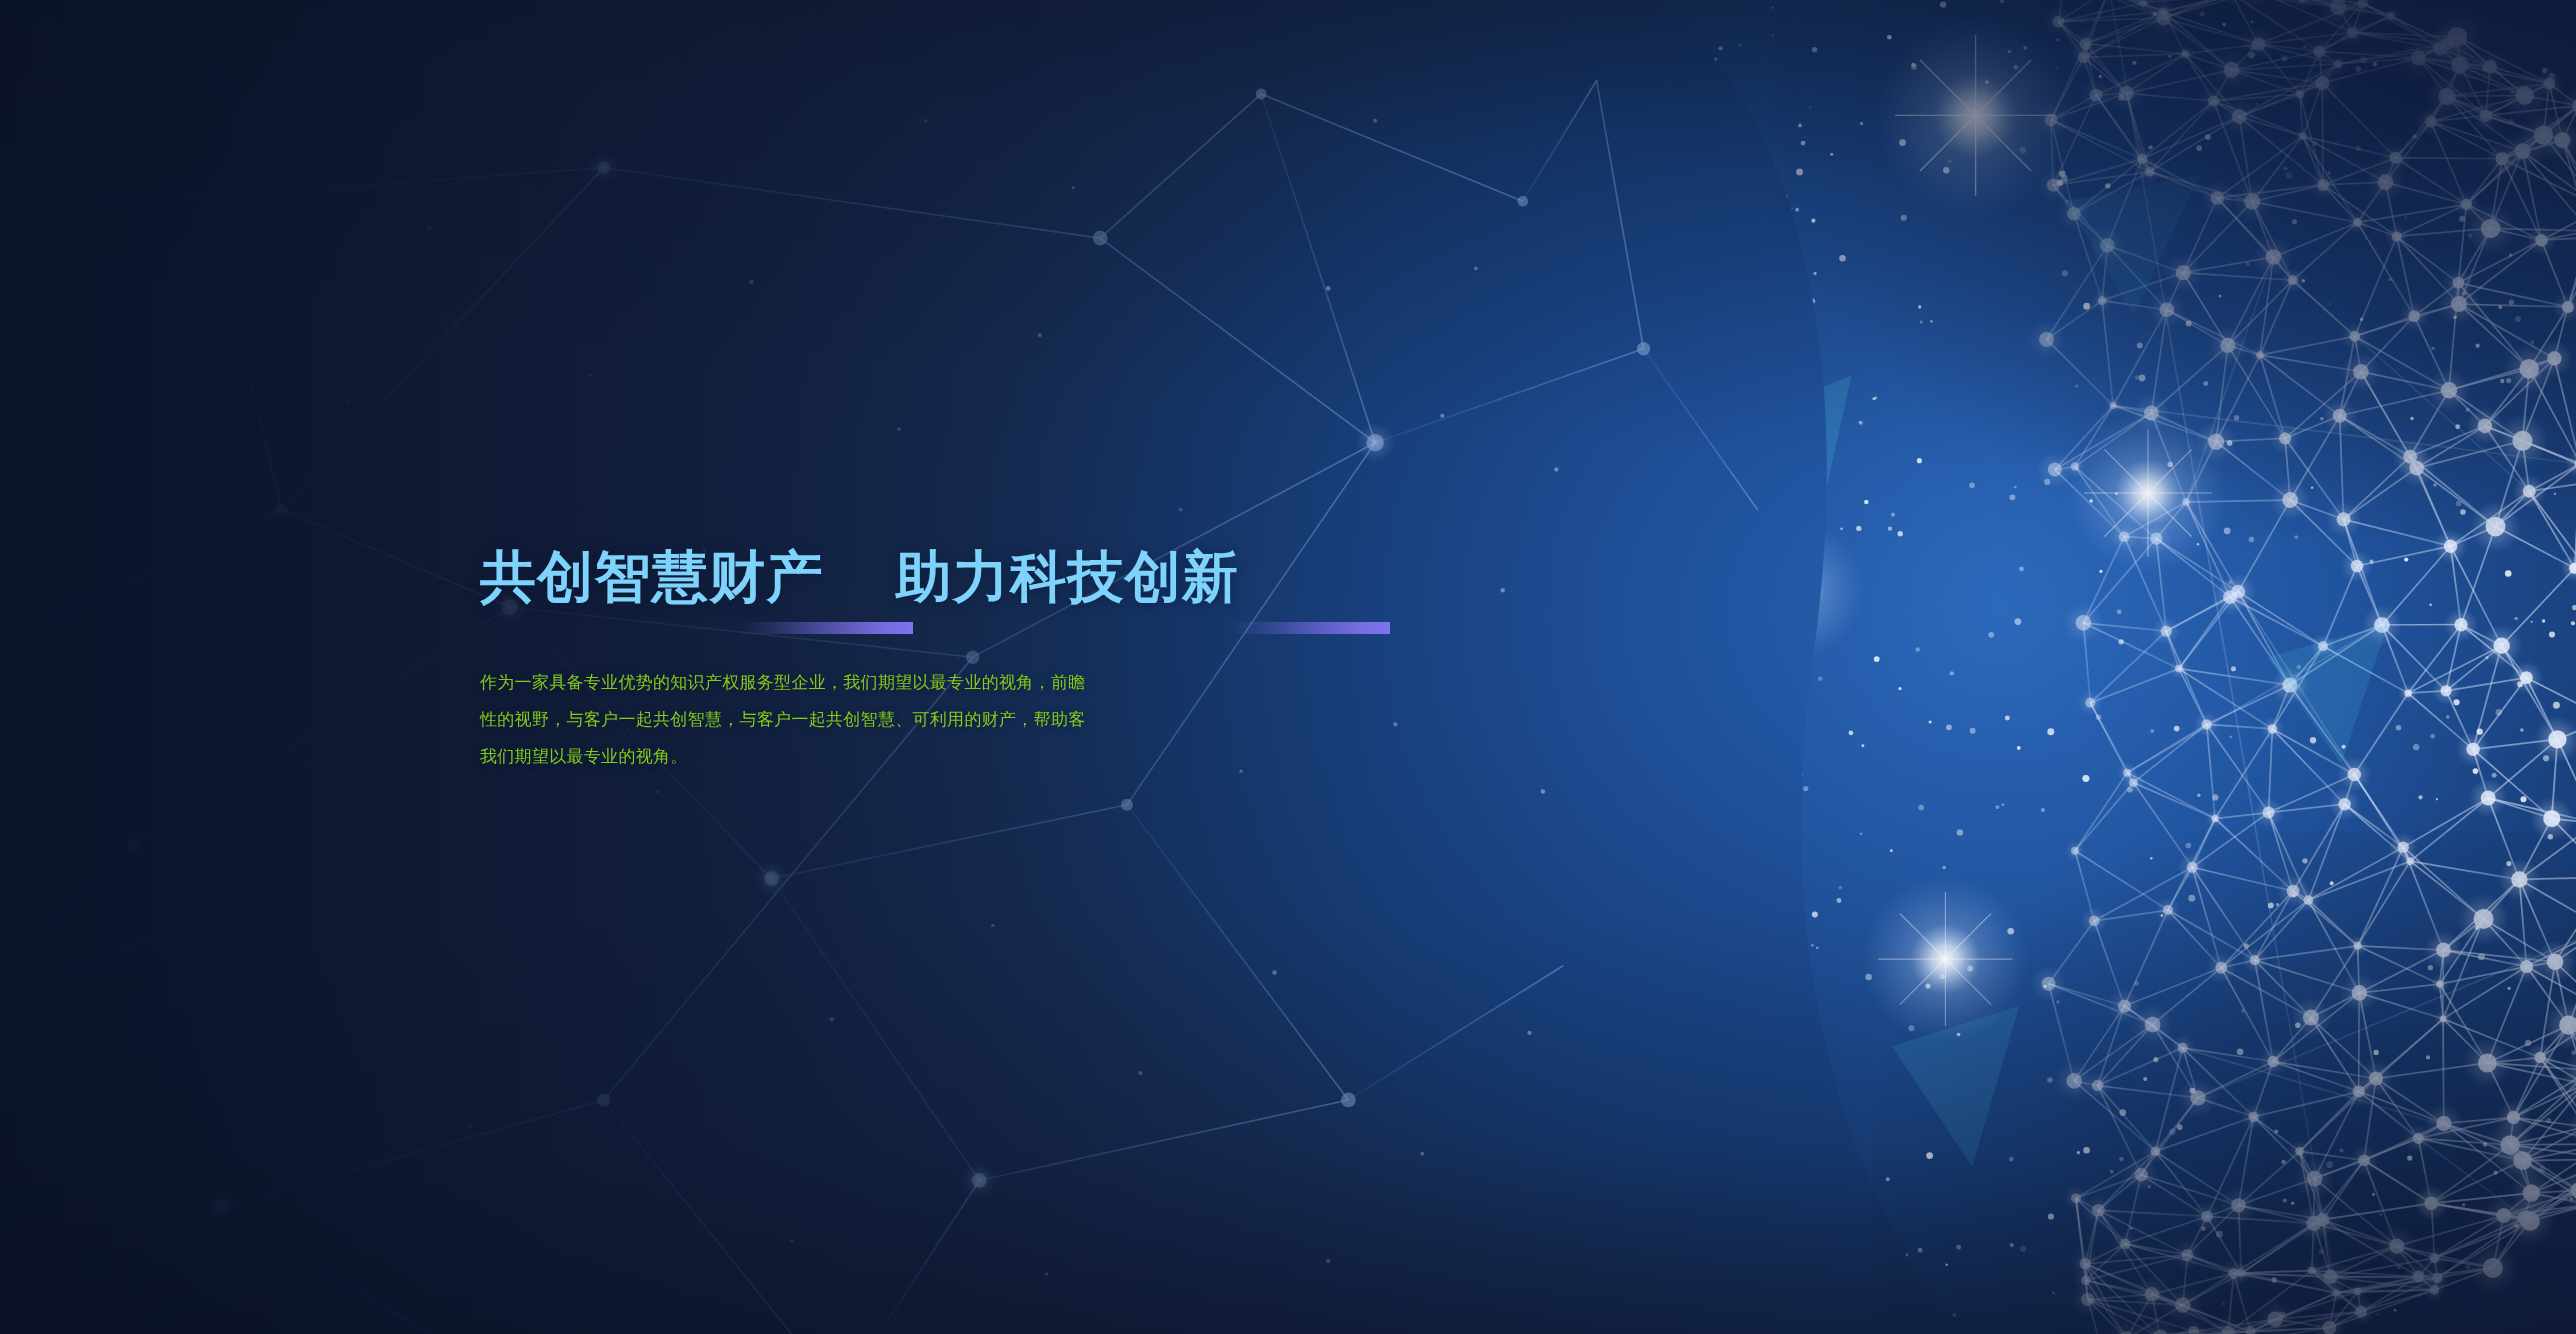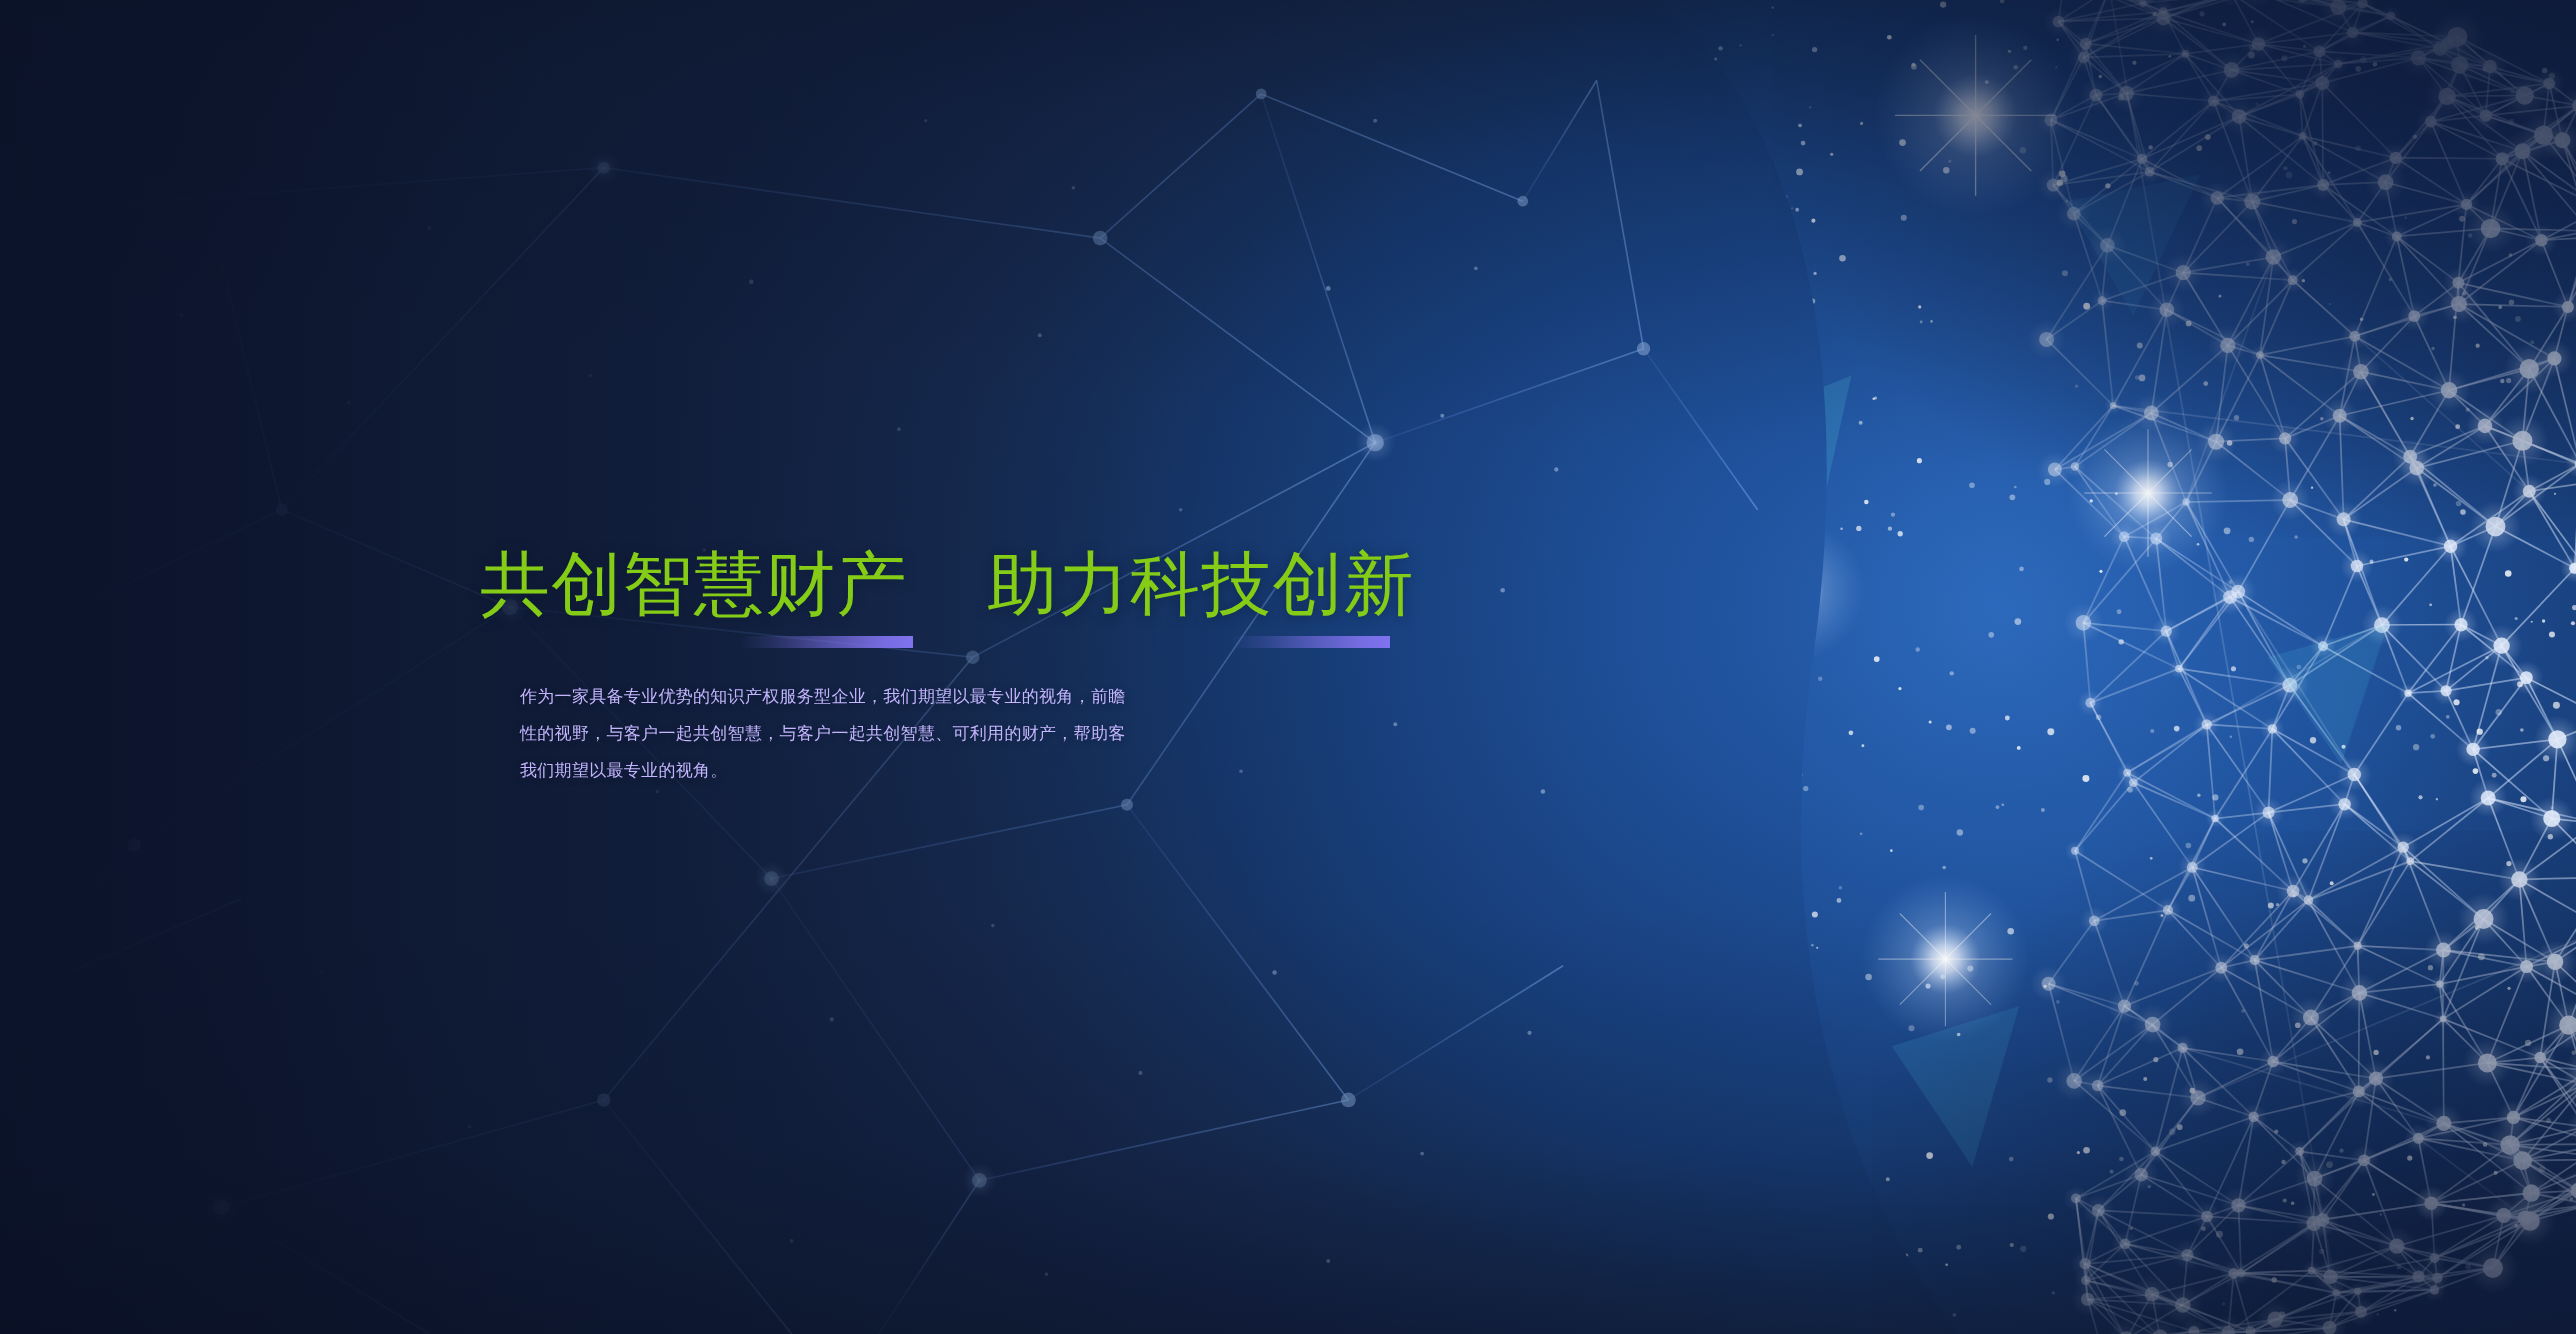--- a/index.html
+++ b/index.html
@@ -34,35 +34,35 @@
   .bg-corner-br{position:absolute;bottom:-101px;right:-101px;width:805px;height:604px;
     background:radial-gradient(ellipse at 70% 70%, rgba(12,22,52,0.55) 0%, rgba(12,22,52,0.22) 50%, rgba(12,22,52,0) 78%);
   }
 
   
   .netsvg{position:absolute;inset:0;width:2576px;height:1334px;}
 
   
   #textblock{position:absolute;left:480px;top:549px;width:939px;}
 
-  .headline{white-space:nowrap;color:#84cc16;font-size:70px;line-height:1;
-            letter-spacing:1.3px;font-weight:400;
+  .headline{white-space:nowrap;color:#7dd3fc;font-size:56px;line-height:1;
+            letter-spacing:1.3px;font-weight:700;
             text-shadow:0 1.3px 12px rgba(8,20,48,0.55);}
   .hl-gap{display:inline-block;width:38px;}
 
   .bars{position:relative;height:20px;margin-top:17.4px;}
   .bar{position:absolute;height:11.4px;
        background:linear-gradient(90deg, rgba(124,112,232,0.00) 0%, rgba(124,112,232,0.22) 22%,
                   rgba(124,112,232,0.60) 52%, rgba(126,113,235,0.92) 82%, #7f73ef 100%);}
   .bar-1{left:260px;width:173px;}
   .bar-2{left:750px;width:160px;}
 
-  .para{margin-top:22px;color:#c4b5fd;font-size:17px;line-height:37px;
+  .para{margin-top:22px;color:#84cc16;font-size:17px;line-height:37px;
         letter-spacing:0.3px;width:906px;
-        text-shadow:0 0.7px 6.7px rgba(8,20,48,0.5);margin-left:40px;}
+        text-shadow:0 0.7px 6.7px rgba(8,20,48,0.5);}
   .para div{white-space:nowrap;}
 </style>
 </head>
 <body>
 
 <div id="banner">
 
   <div class="bg-base"></div>
 
   <svg class="netsvg" viewBox="0 0 3840 1989" preserveAspectRatio="none">

